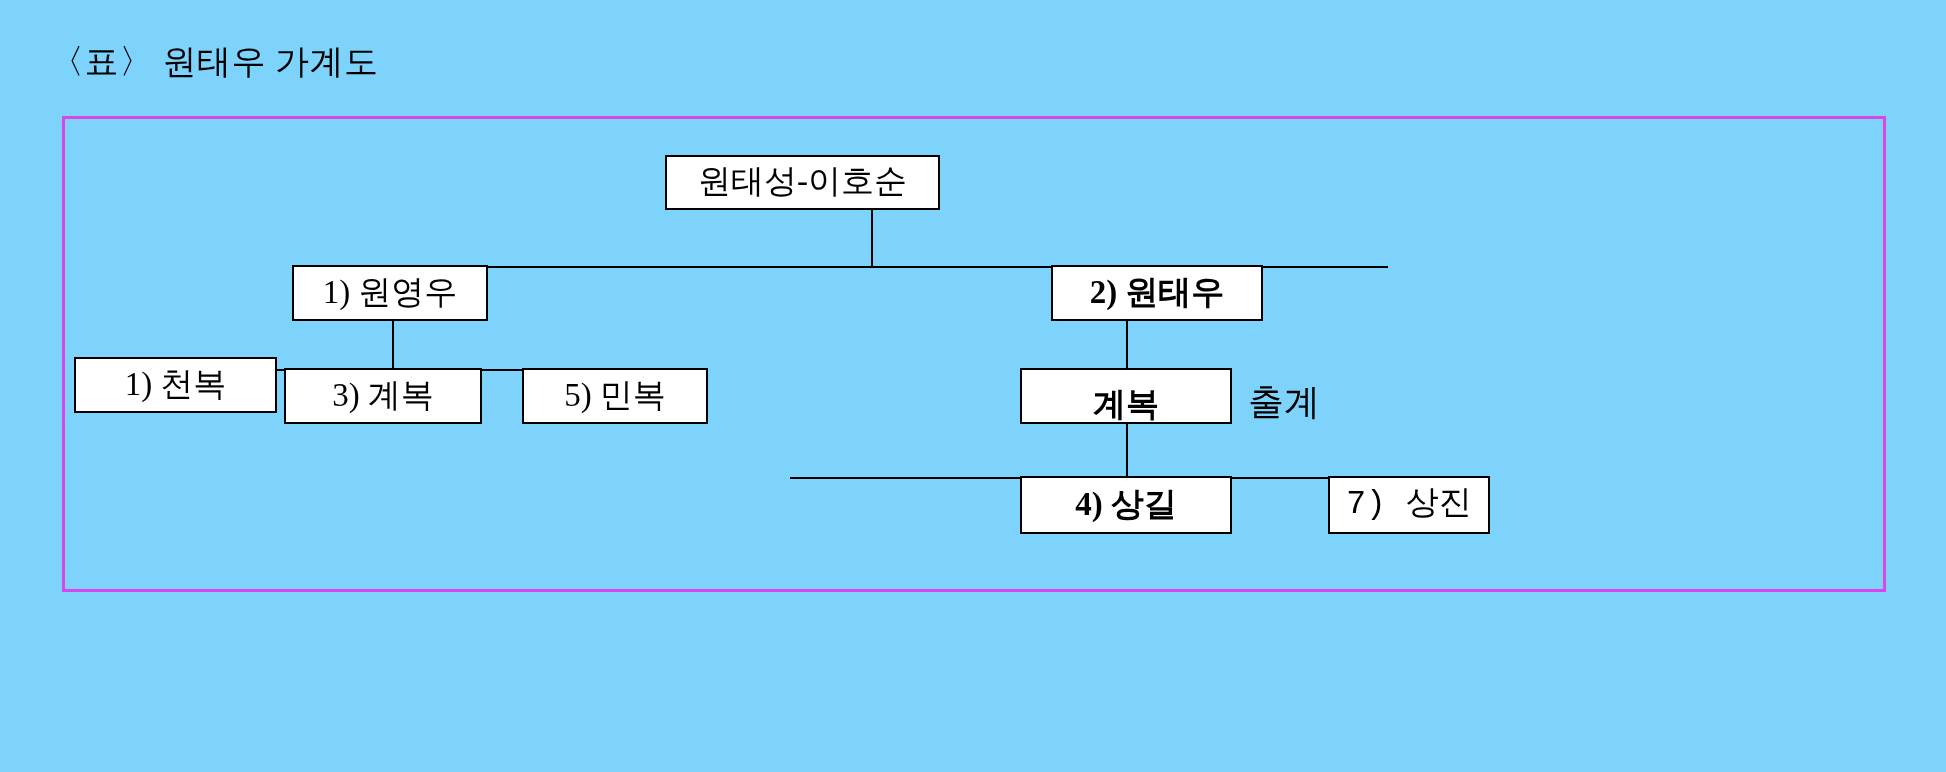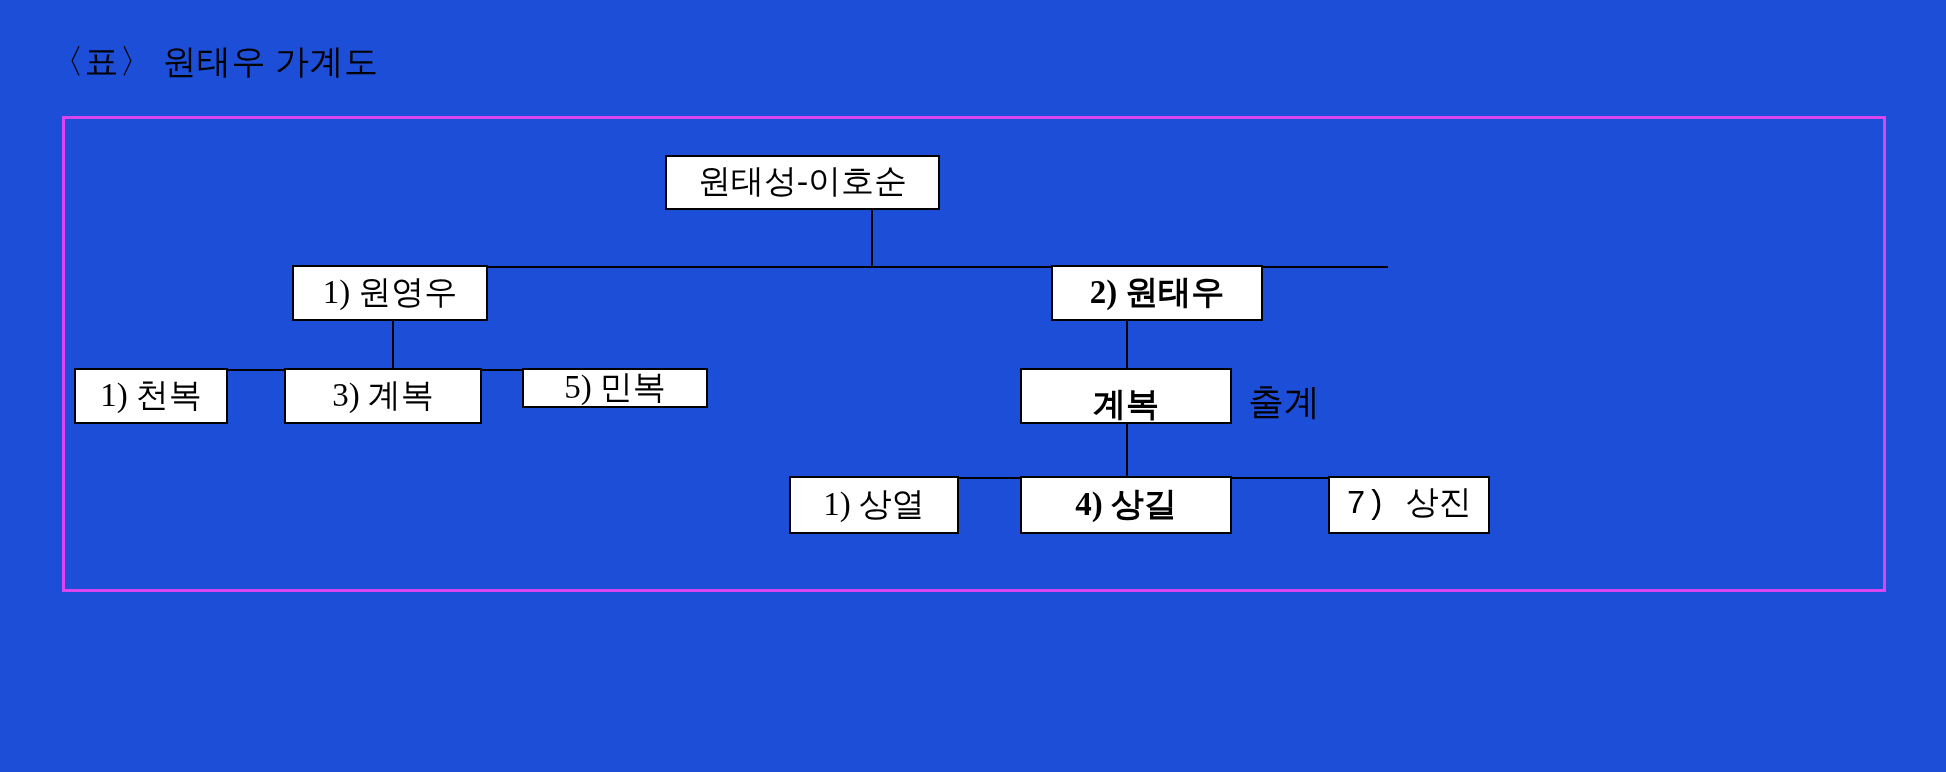--- a/index.html
+++ b/index.html
@@ -9,21 +9,21 @@
     background: #ffffff;
   }
   body {
     font-family: "Liberation Serif", "DejaVu Serif", serif;
     color: #000000;
   }
   #page {
     position: relative;
     width: 1946px;
     height: 772px;
-    background: #1d4ed8;
+    background: #7dd3fc;
     overflow: hidden;
   }
 
   
   #caption {
     position: absolute;
     left: 50px;
     top: 40px;
     font-size: 34px;
     line-height: 44px;
@@ -113,41 +113,38 @@
     </div>
 
     <div class="node" style="left:220px; top:146px; width:196px; height:56px;margin-left:7px;">
       <span class="txt">1) 원영우</span>
     </div>
 
     <div class="node bold" style="left:986px; top:146px; width:212px; height:56px;">
       <span class="txt">2) 원태우</span>
     </div>
 
-    <div class="node" style="left:9px; top:249px; width:154px; height:56px;">
+    <div class="node" style="left:9px; top:238px; width:203px; height:56px;">
       <span class="txt">1) 천복</span>
     </div>
 
     <div class="node" style="left:219px; top:249px; width:198px; height:56px;">
       <span class="txt">3) 계복</span>
     </div>
 
-    <div class="node" style="left:457px; top:249px; width:186px; height:40px;">
+    <div class="node" style="left:457px; top:249px; width:186px; height:56px;">
       <span class="txt">5) 민복</span>
     </div>
 
     <div class="node bold" style="left:955px; top:249px; width:212px; height:56px;align-items:flex-end;">
       <span class="txt">계복</span>
     </div>
 
     <div class="annot" style="left:1183px; top:265px;">출계</div>
 
-    <div class="node" style="left:724px; top:357px; width:170px; height:58px;">
-      <span class="txt">1) 상열</span>
-    </div>
 
     <div class="node bold" style="left:955px; top:357px; width:212px; height:58px;">
       <span class="txt">4) 상길</span>
     </div>
 
     <div class="node" style="left:1263px; top:357px; width:162px; height:58px;font-family:Liberation Mono, monospace;">
       <span class="txt">7) 상진</span>
     </div>
 
   </div>

